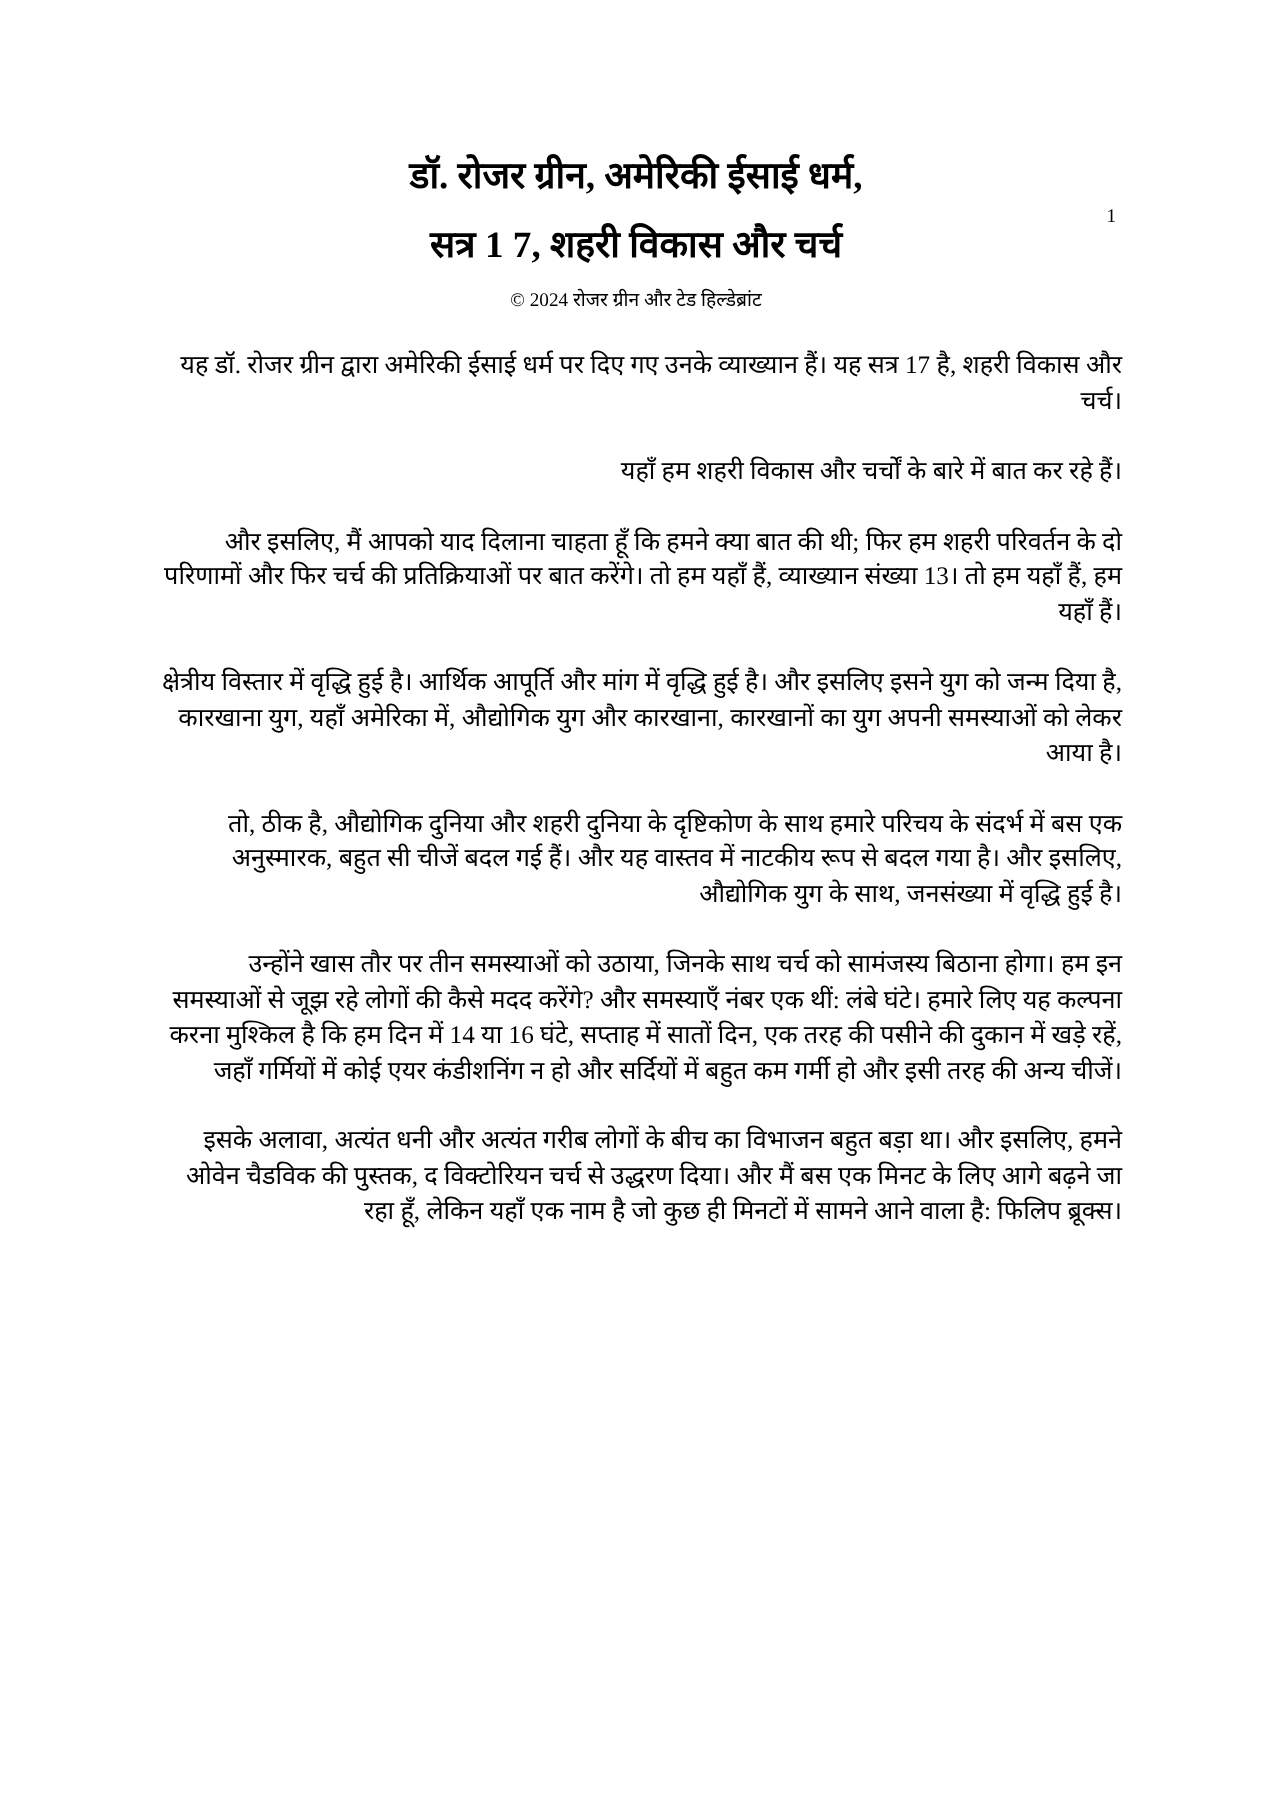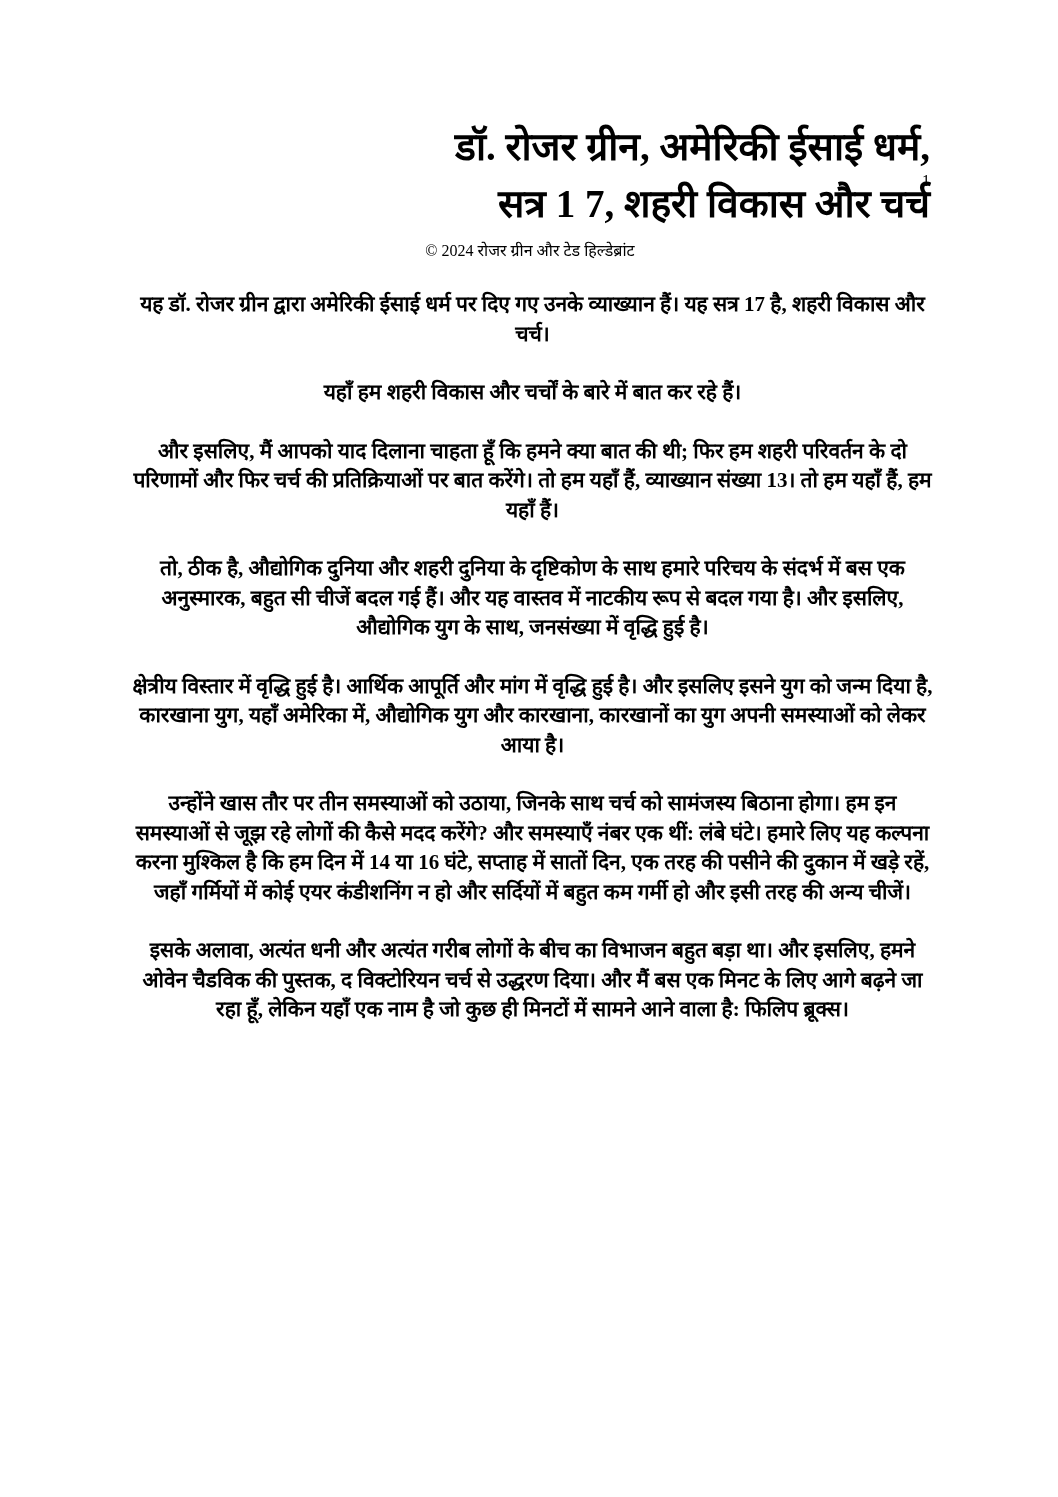--- a/index.html
+++ b/index.html
@@ -24,44 +24,43 @@
   .page-number {
     position: absolute;
     top: 55px;
     right: 128px;
     font-size: 16px;
     line-height: 1;
     color: #000000;
   }
   .title-block {
     margin: 118px 128px 0 130px;
-    text-align: right;
+    text-align: center;
     font-weight: 700;
-    font-size: 39px;
+    font-size: 31px;
     line-height: 57px;
     color: #000000;
   }
   .title-line {
     display: block;
     white-space: nowrap;
   }
   .copyright {
     margin: 4px 128px 0 130px;
     text-align: center;
     font-size: 16px;
     line-height: 30px;
     font-weight: 400;
     color: #000000;
   }
   .body-text {
     margin: 24px 123px 0 130px;
     font-size: 21px;
     line-height: 29.5px;
-    text-align: center;
-    font-weight: bold;
+    text-align: right;
   }
   .body-text p {
     margin: 0 0 29px 0;
     padding: 0;
   }
 </style>
 </head>
 <body>
 
 <div class="page">
@@ -72,19 +71,19 @@
     <span class="title-line">डॉ. रोजर ग्रीन, अमेरिकी ईसाई धर्म,</span>
     <span class="title-line">सत्र 1 7, शहरी विकास और चर्च</span>
   </h1>
 
   <div class="copyright">© 2024 रोजर ग्रीन और टेड हिल्डेब्रांट</div>
 
   <div class="body-text">
     <p>यह डॉ. रोजर ग्रीन द्वारा अमेरिकी ईसाई धर्म पर दिए गए उनके व्याख्यान हैं। यह सत्र 17 है, शहरी विकास और चर्च।</p>
     <p>यहाँ हम शहरी विकास और चर्चों के बारे में बात कर रहे हैं।</p>
     <p>और इसलिए, मैं आपको याद दिलाना चाहता हूँ कि हमने क्या बात की थी; फिर हम शहरी परिवर्तन के दो परिणामों और फिर चर्च की प्रतिक्रियाओं पर बात करेंगे। तो हम यहाँ हैं, व्याख्यान संख्या 13। तो हम यहाँ हैं, हम यहाँ हैं।</p>
+    <p>क्षेत्रीय विस्तार में वृद्धि हुई है। आर्थिक आपूर्ति और मांग में वृद्धि हुई है। और इसलिए इसने युग को जन्म दिया है, कारखाना युग, यहाँ अमेरिका में, औद्योगिक युग और कारखाना, कारखानों का युग अपनी समस्याओं को लेकर आया है।</p>
     <p>तो, ठीक है, औद्योगिक दुनिया और शहरी दुनिया के दृष्टिकोण के साथ हमारे परिचय के संदर्भ में बस एक अनुस्मारक, बहुत सी चीजें बदल गई हैं। और यह वास्तव में नाटकीय रूप से बदल गया है। और इसलिए, औद्योगिक युग के साथ, जनसंख्या में वृद्धि हुई है।</p>
-    <p>क्षेत्रीय विस्तार में वृद्धि हुई है। आर्थिक आपूर्ति और मांग में वृद्धि हुई है। और इसलिए इसने युग को जन्म दिया है, कारखाना युग, यहाँ अमेरिका में, औद्योगिक युग और कारखाना, कारखानों का युग अपनी समस्याओं को लेकर आया है।</p>
     <p>उन्होंने खास तौर पर तीन समस्याओं को उठाया, जिनके साथ चर्च को सामंजस्य बिठाना होगा। हम इन समस्याओं से जूझ रहे लोगों की कैसे मदद करेंगे? और समस्याएँ नंबर एक थीं: लंबे घंटे। हमारे लिए यह कल्पना करना मुश्किल है कि हम दिन में 14 या 16 घंटे, सप्ताह में सातों दिन, एक तरह की पसीने की दुकान में खड़े रहें, जहाँ गर्मियों में कोई एयर कंडीशनिंग न हो और सर्दियों में बहुत कम गर्मी हो और इसी तरह की अन्य चीजें।</p>
     <p>इसके अलावा, अत्यंत धनी और अत्यंत गरीब लोगों के बीच का विभाजन बहुत बड़ा था। और इसलिए, हमने ओवेन चैडविक की पुस्तक, द विक्टोरियन चर्च से उद्धरण दिया। और मैं बस एक मिनट के लिए आगे बढ़ने जा रहा हूँ, लेकिन यहाँ एक नाम है जो कुछ ही मिनटों में सामने आने वाला है: फिलिप ब्रूक्स।</p>
   </div>
 
 </div>
 
 </body></html>

